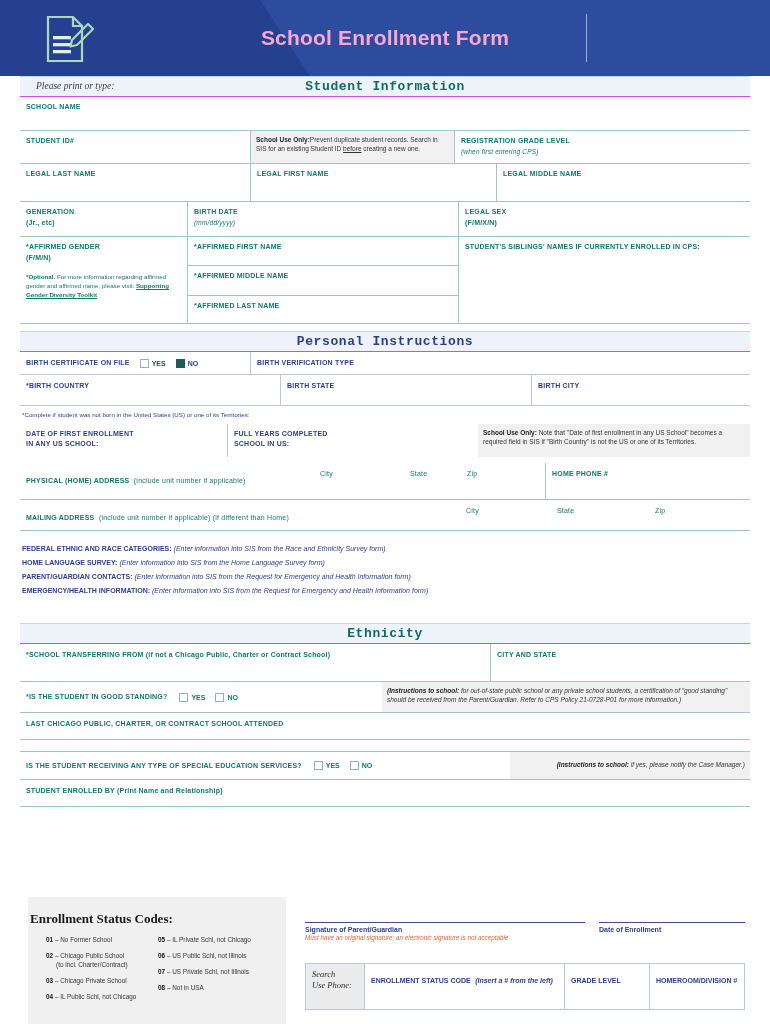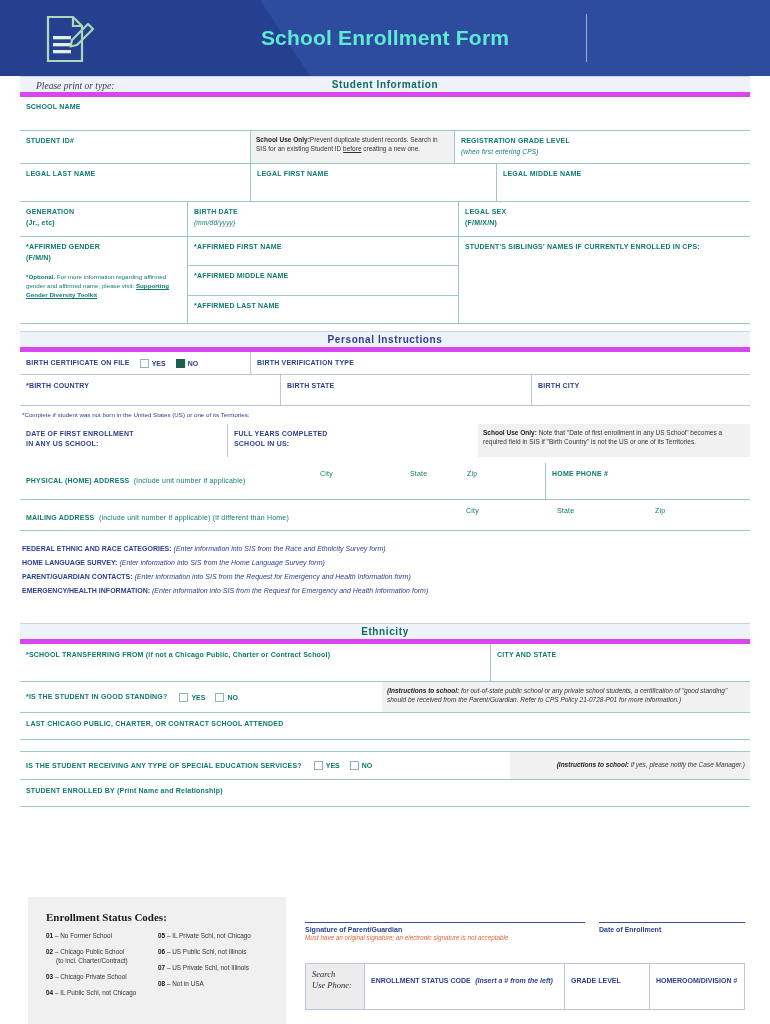--- a/index.html
+++ b/index.html
@@ -20,41 +20,41 @@
     position: absolute; left: 0; top: 0; width: 310px; height: 76px;
     background: #24408e;
     clip-path: polygon(0 0, 260px 0, 310px 76px, 0 76px);
   }
   .header-logo-icon {
     position: absolute; left: 42px; top: 14px; width: 56px; height: 50px;
   }
   .header-title {
     position: absolute; left: 185px; top: 0; width: 400px; height: 76px;
     display: flex; align-items: center; justify-content: center;
-    color: #5eead4; font-size: 21px; font-weight: bold; letter-spacing: .2px;
+    color: #f9a8d4; font-size: 21px; font-weight: bold; letter-spacing: .2px;
   }
   .header-divider {
     position: absolute; left: 586px; top: 14px; width: 1px; height: 48px;
     background: rgba(255,255,255,.55);
   }
   .cps-logo { position: absolute; left: 614px; top: 11px; width: 140px; height: 56px; }
   .cps-mark { position: absolute; left: 0; top: 2px; width: 52px; height: 52px; }
   .cps-words {
     position: absolute; left: 56px; top: 4px; color: #fff;
     font-size: 14px; line-height: 16px; font-weight: 400; letter-spacing: .2px;
   }
 
   
   .body-wrap { position: relative; padding: 0 20px; }
 
   .band {
-    background: #eef3f9; border-top: 1px solid #c8d4e4; border-bottom: 5px solid #d946ef;
+    background: #eef3f9; border-top: 1px solid #c8d4e4; border-bottom: 1px solid #d946ef;
     height: 21px; display: flex; align-items: center; justify-content: center;
   }
-  .band-title { font-family: Liberation Sans, sans-serif; font-size: 10px; font-weight: bold; letter-spacing: .6px; }
+  .band-title { font-family: Liberation Mono, monospace; font-size: 13px; font-weight: bold; letter-spacing: .6px; }
   .band-title.teal { color: #0f6b63; }
   .band-title.navy { color: #2b3f8f; }
   .please-print {
     font-family: "Liberation Serif", serif; font-style: italic; font-size: 9.5px;
     color: #3b3b3b; padding-left: 8px;
   }
 
   .lbl { font-size: 7px; font-weight: bold; color: #0e7a70; letter-spacing: .2px; line-height: 10px; }
   .lbl.navy { color: #2b3f8f; }
   .lbl-normal { font-weight: normal; }
@@ -90,22 +90,22 @@
 
   .inc-line { font-size: 7px; font-weight: bold; color: #2b3f8f; padding: 7px 2px 0 2px; }
   .inc-line i { font-weight: normal; font-style: italic; }
 
   
   .codes-box {
     position: absolute; left: 28px; top: 897px; width: 258px; height: 127px;
     background: #f0f0f0;
   }
   .codes-title {
-    font-family: "Liberation Serif", serif; font-weight: bold; font-size: 11px;
-    color: #1a1a1a; padding: 14px 0 8px 18px;
+    font-family: "Liberation Serif", serif; font-weight: bold; font-size: 13px;
+    color: #1a1a1a; padding: 14px 0 8px 2px;
   }
   .codes-grid { display: flex; padding-left: 18px; }
   .codes-col { width: 112px; }
   .code-item { font-size: 6.4px; color: #333; line-height: 9px; margin-bottom: 7px; }
   .code-item b { color: #111; }
   .code-sub { display: block; padding-left: 10px; }
 
   .sig-area { position: absolute; left: 305px; top: 922px; width: 440px; }
   .sig-rule { height: 1px; background: #3b4f9e; }
   .sig-row { display: flex; }

